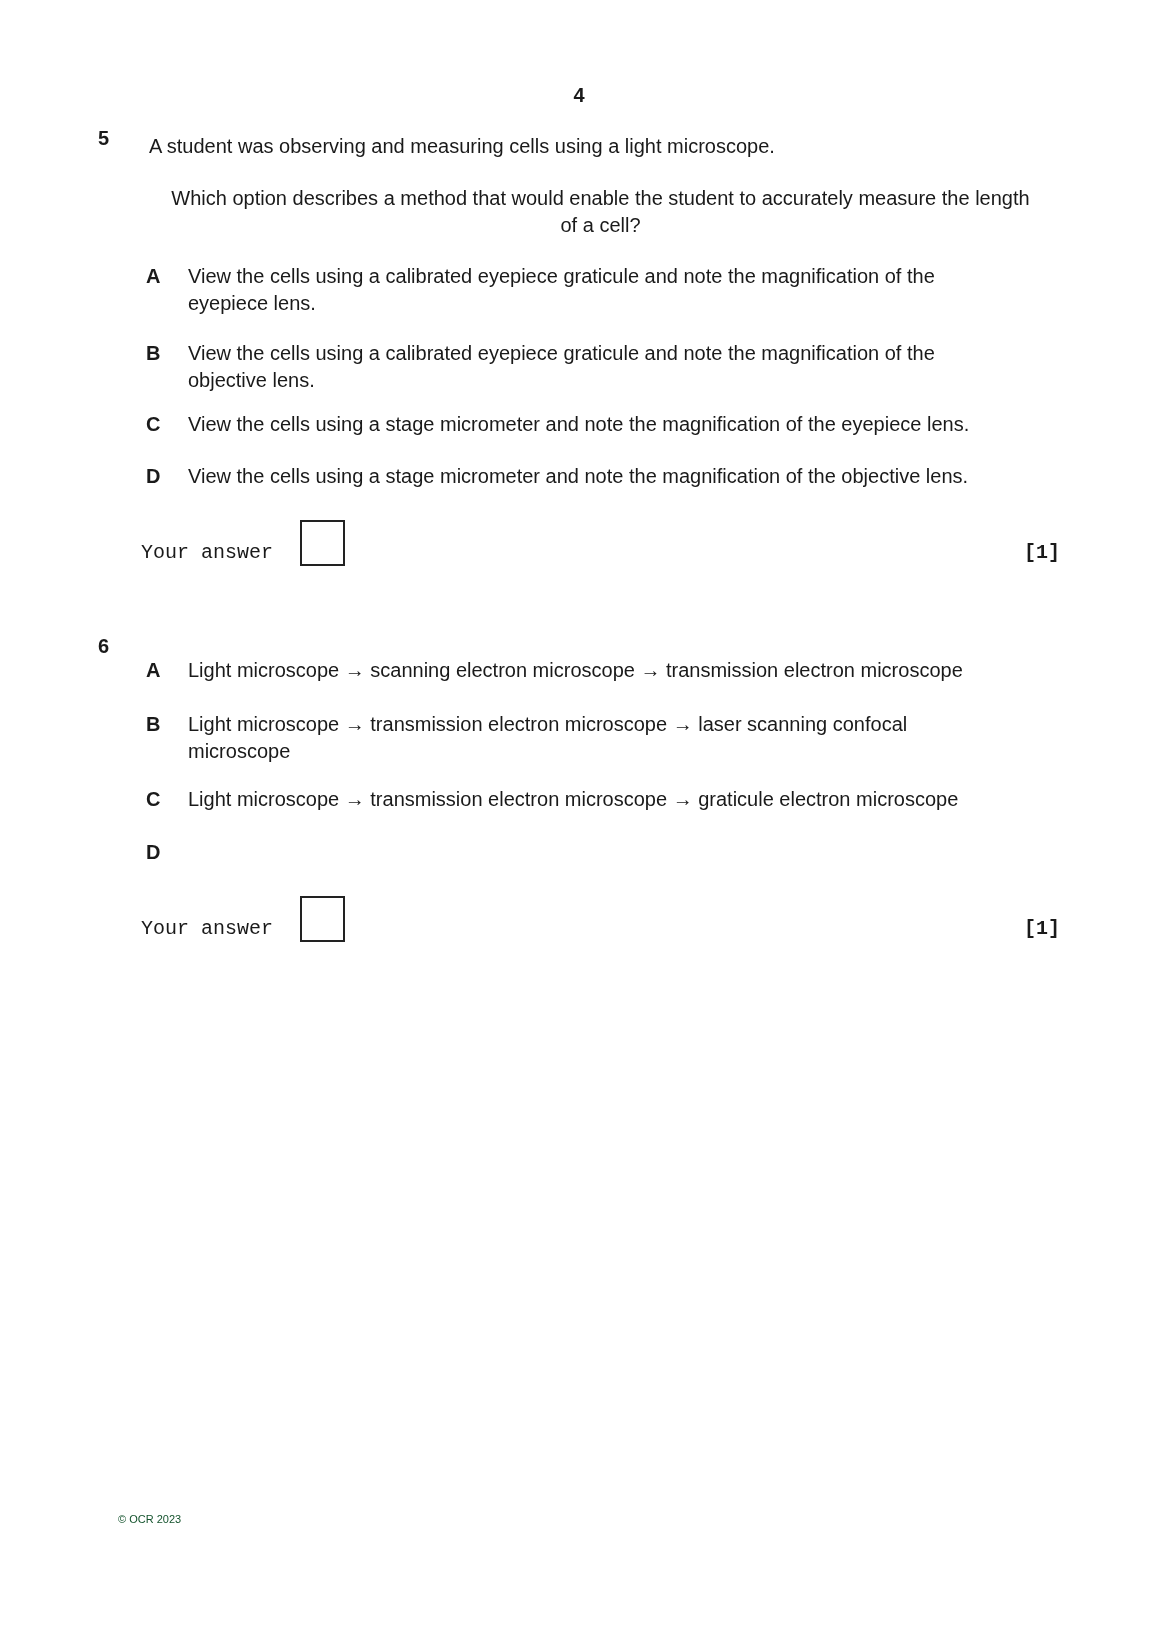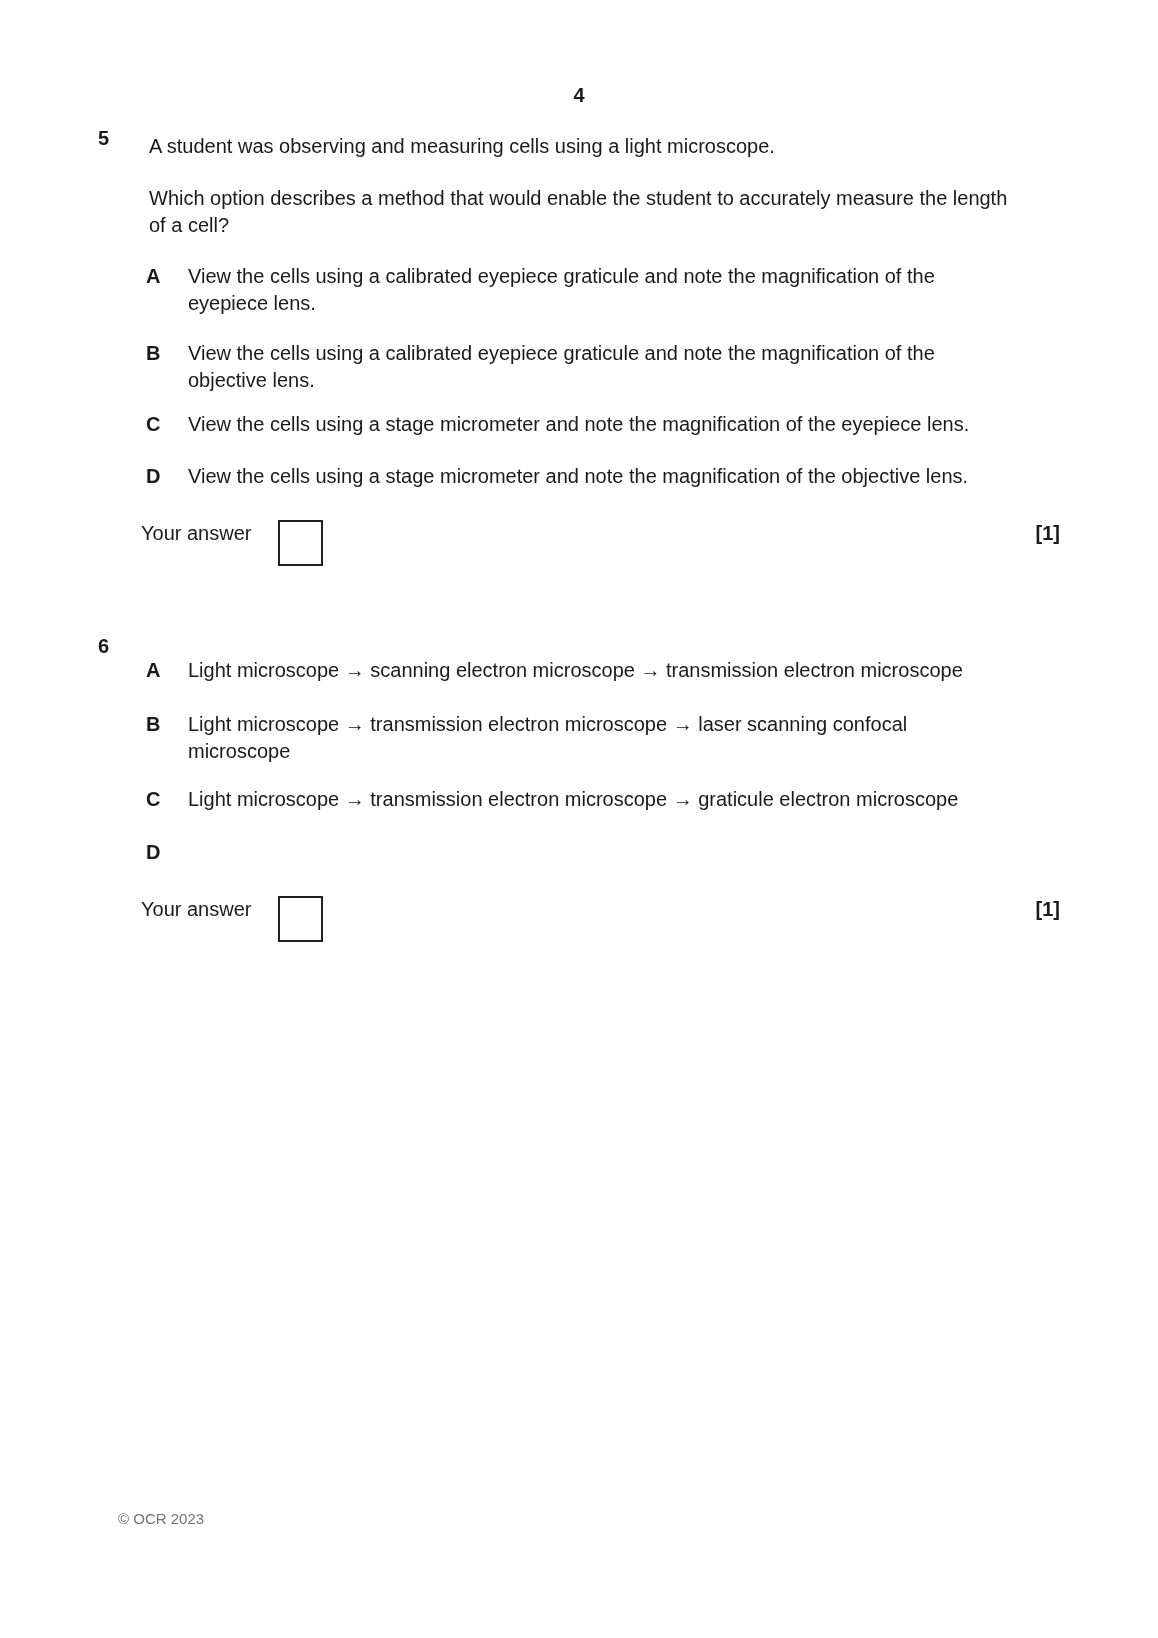--- a/index.html
+++ b/index.html
@@ -35,21 +35,21 @@
     font-weight: bold;
   }
   .qbody {
     width: 919px;
     flex-shrink: 0;
   }
   .para {
     margin: 8px;
     white-space: pre-line;
   }
-  .prompt-gap { margin-top: 25px; }
+  .prompt-gap { margin-top: 25px; text-align: center; }
   .option {
     display: flex;
     margin-left: 5px;
   }
   .optletter {
     width: 42px;
     flex-shrink: 0;
     font-weight: bold;
   }
   .opttext {
@@ -59,42 +59,43 @@
   .mt24 { margin-top: 24px; }
   .mt23 { margin-top: 23px; }
   .mt17 { margin-top: 17px; }
   .mt25 { margin-top: 25px; }
   .mt27 { margin-top: 27px; }
   .mt21 { margin-top: 21px; }
   .mt26 { margin-top: 26px; }
   .answer-row {
     margin-top: 30px;
     display: flex;
-    align-items: flex-start;
+    align-items: flex-end;
     width: 919px;
+    font-family: Liberation Mono, monospace;
   }
   .answer-box {
     box-sizing: border-box;
     width: 45px;
     height: 46px;
     border: 2px solid #222222;
     margin-left: 27px;
     background: #ffffff;
   }
   .marks {
     margin-left: auto;
     font-weight: bold;
   }
   .footer {
     position: absolute;
     left: 118px;
     top: 1511px;
-    font-size: 15px;
+    font-size: 11px;
     line-height: 16px;
-    color: #737373;
+    color: #14532d;
   }
 </style>
 </head>
 <body>
 
 <div class="page">
 
   <div class="page-number">4</div>
 
   <section class="question q5">

